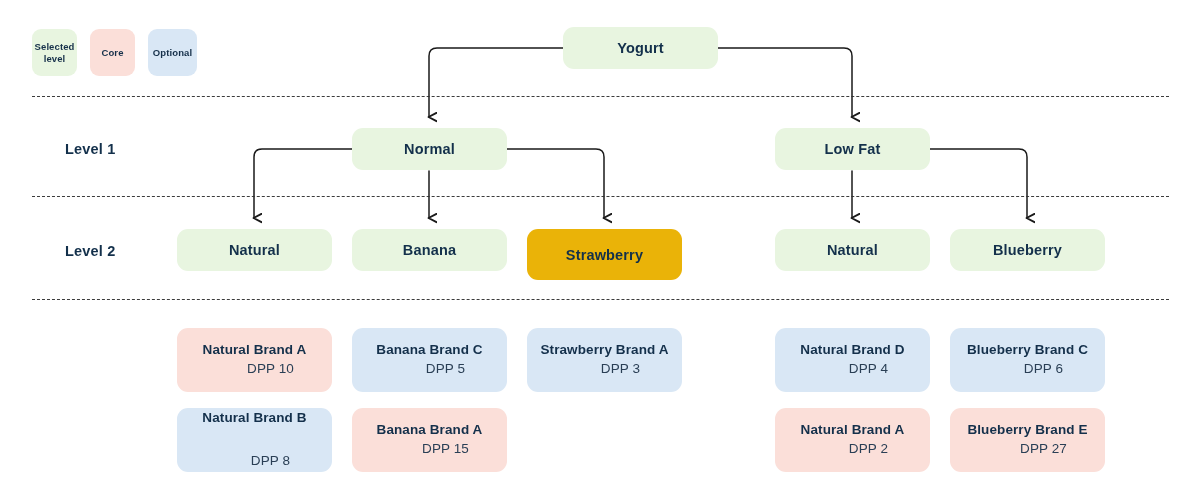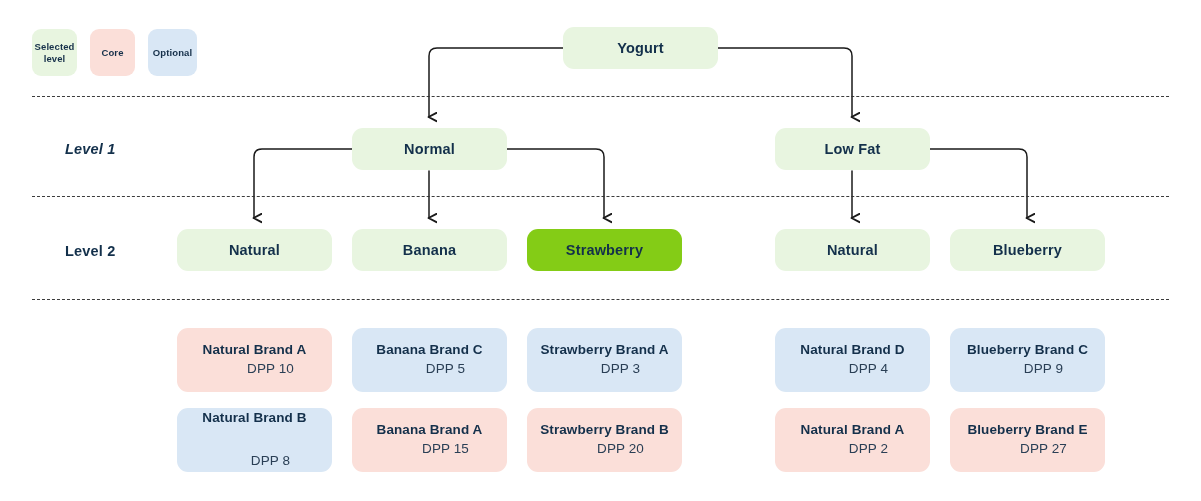--- a/index.html
+++ b/index.html
@@ -144,41 +144,41 @@
   <div class="legend-chip" style="left:32px; top:29px; width:45px; height:47px; background:#e8f5e0;">
     <span>Selected level</span>
   </div>
   <div class="legend-chip" style="left:90px; top:29px; width:45px; height:47px; background:#fbdfd9;">
     <span>Core</span>
   </div>
   <div class="legend-chip" style="left:148px; top:29px; width:49px; height:47px; background:#d9e7f5;">
     <span>Optional</span>
   </div>
 
-  <div class="level-label" style="left:65px; top:141px;font-style:italic;">Level 1</div>
+  <div class="level-label" style="left:65px; top:141px;">Level 1</div>
   <div class="level-label" style="left:65px; top:243px;">Level 2</div>
 
   <div class="node" style="left:352px; top:128px; width:155px; height:42px; background:#e8f5e0;">
     <span>Normal</span>
   </div>
 
   <div class="node" style="left:563px; top:27px; width:155px; height:42px; background:#e8f5e0;">
     <span>Yogurt</span>
   </div>
   <div class="node" style="left:775px; top:128px; width:155px; height:42px; background:#e8f5e0;">
     <span>Low Fat</span>
   </div>
 
   <div class="node" style="left:177px; top:229px; width:155px; height:42px; background:#e8f5e0;">
     <span>Natural</span>
   </div>
   <div class="node" style="left:352px; top:229px; width:155px; height:42px; background:#e8f5e0;">
     <span>Banana</span>
   </div>
-  <div class="node" style="left:527px; top:229px; width:155px; height:42px; background:#84cc16;">
+  <div class="node" style="left:527px; top:229px; width:155px; height:51px; background:#eab308;">
     <span>Strawberry</span>
   </div>
   <div class="node" style="left:775px; top:229px; width:155px; height:42px; background:#e8f5e0;">
     <span>Natural</span>
   </div>
   <div class="node" style="left:950px; top:229px; width:155px; height:42px; background:#e8f5e0;">
     <span>Blueberry</span>
   </div>
 
   <div class="card" style="left:177px; top:328px; width:155px; height:64px; background:#fbdfd9;">
@@ -192,35 +192,31 @@
   <div class="card" style="left:527px; top:328px; width:155px; height:64px; background:#d9e7f5;">
     <span class="card-title">Strawberry Brand A</span>
     <span class="card-dpp">DPP 3</span>
   </div>
   <div class="card" style="left:775px; top:328px; width:155px; height:64px; background:#d9e7f5;">
     <span class="card-title">Natural Brand D</span>
     <span class="card-dpp">DPP 4</span>
   </div>
   <div class="card" style="left:950px; top:328px; width:155px; height:64px; background:#d9e7f5;">
     <span class="card-title">Blueberry Brand C</span>
-    <span class="card-dpp">DPP 9</span>
+    <span class="card-dpp">DPP 6</span>
   </div>
 
   <div class="card" style="left:177px; top:408px; width:155px; height:64px; background:#d9e7f5;gap:24px;">
     <span class="card-title">Natural Brand B</span>
     <span class="card-dpp">DPP 8</span>
   </div>
   <div class="card" style="left:352px; top:408px; width:155px; height:64px; background:#fbdfd9;">
     <span class="card-title">Banana Brand A</span>
     <span class="card-dpp">DPP 15</span>
   </div>
-  <div class="card" style="left:527px; top:408px; width:155px; height:64px; background:#fbdfd9;">
-    <span class="card-title">Strawberry Brand B</span>
-    <span class="card-dpp">DPP 20</span>
-  </div>
   <div class="card" style="left:775px; top:408px; width:155px; height:64px; background:#fbdfd9;">
     <span class="card-title">Natural Brand A</span>
     <span class="card-dpp">DPP 2</span>
   </div>
   <div class="card" style="left:950px; top:408px; width:155px; height:64px; background:#fbdfd9;">
     <span class="card-title">Blueberry Brand E</span>
     <span class="card-dpp">DPP 27</span>
   </div>
 
 </div>

